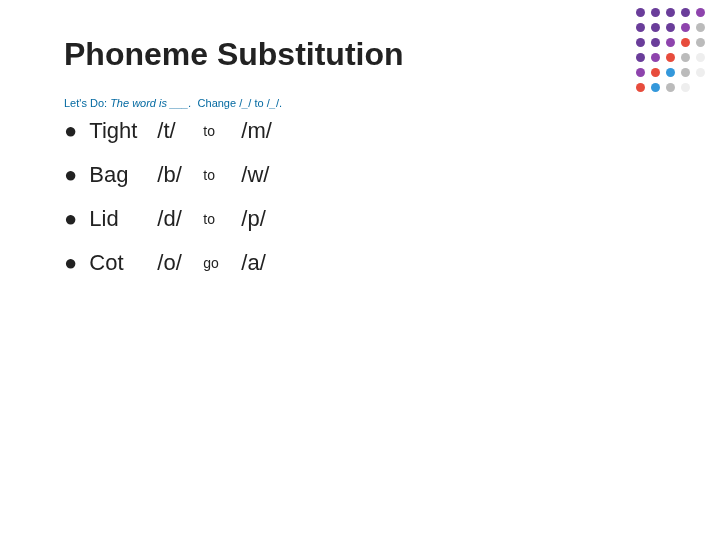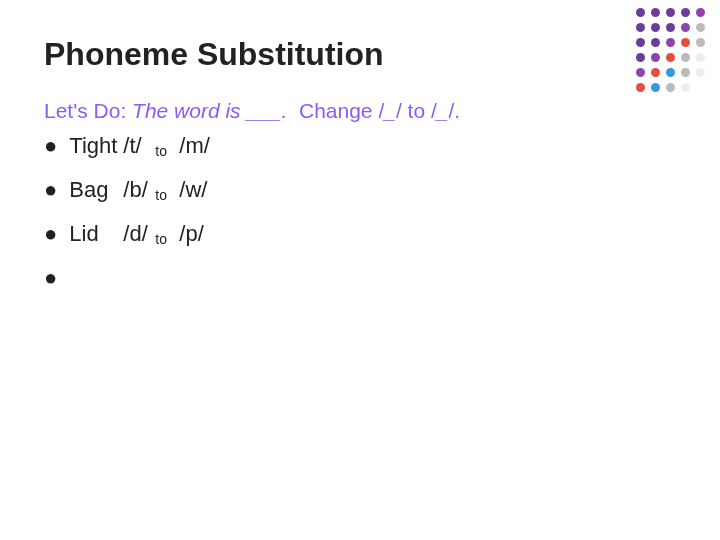--- a/index.html
+++ b/index.html
@@ -10,34 +10,34 @@
       background: #ffffff;
       font-family: Arial, sans-serif;
       position: relative;
       overflow: hidden;
     }
 
     .main-container {
       width: 720px;
       height: 540px;
       position: relative;
-      padding: 36px 44px 30px 44px;
+      padding: 36px 44px 30px 64px;
       border-radius: 11px;
     }
 
     .title {
       font-size: 32px;
       font-weight: bold;
       color: #222222;
       margin-bottom: 22px;
     }
 
     .instructions {
-      font-size: 21px;
-      color: #8b5cf6;
+      font-size: 11px;
+      color: #0369a1;
       margin-bottom: 6px;
       font-style: italic;
       line-height: 1.5;
     }
 
     .instructions span.normal {
       font-style: normal;
     }
 
     .bullet-list {
@@ -55,21 +55,22 @@
     }
 
     .bullet-dot {
       font-size: 22px;
       margin-right: 12px;
       color: #222;
     }
 
     .word-parts {
       display: flex;
-      align-items: flex-end;
+      align-items: center;
+      gap: 14px;
     }
 
     .word {
       font-size: 22px;
       min-width: 54px;
     }
 
     .phoneme {
       font-size: 22px;
       min-width: 32px;
@@ -178,16 +179,22 @@
       <div class="word-parts">
         <span class="word">Lid</span>
         <span class="phoneme">/d/</span>
         <span class="connector">to</span>
         <span class="phoneme-result">/p/</span>
       </div>
     </li>
 
     <li class="bullet-item">
       <span class="bullet-dot">●</span>
+      <div class="word-parts">
+        <span class="word">Cot</span>
+        <span class="phoneme">/o/</span>
+        <span class="connector">go</span>
+        <span class="phoneme-result">/a/</span>
+      </div>
     </li>
 
   </ul>
 </div>
 
 </body></html>

